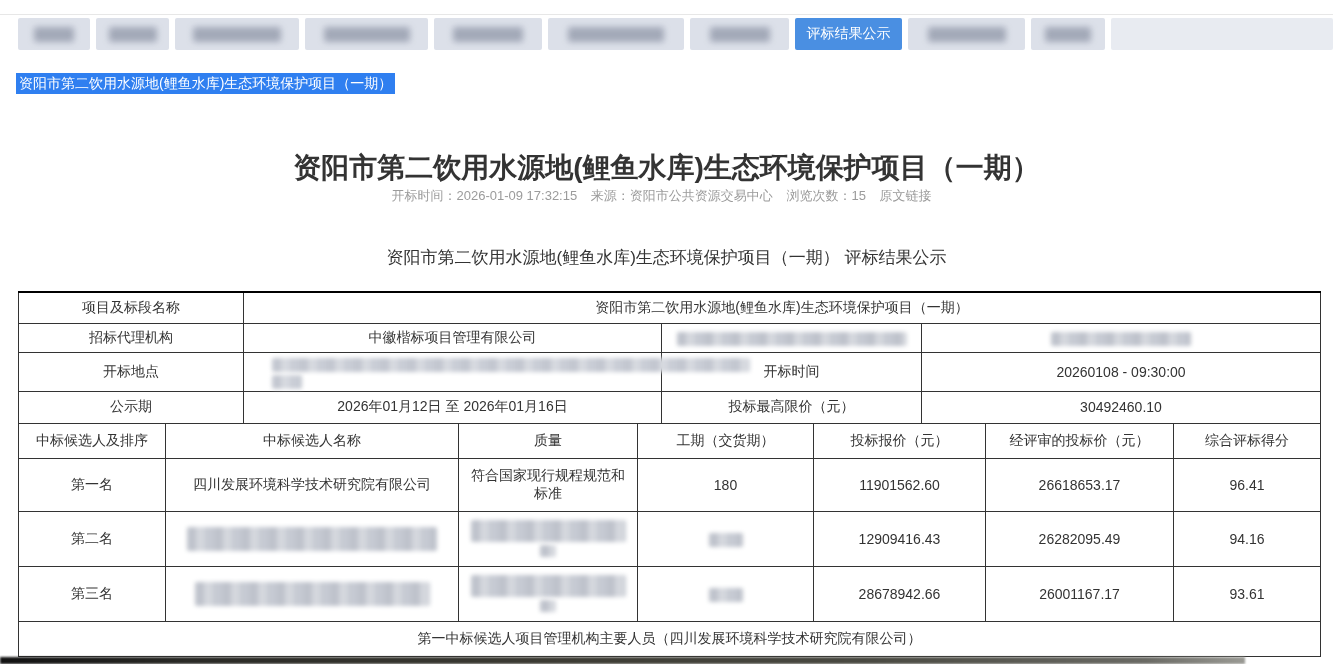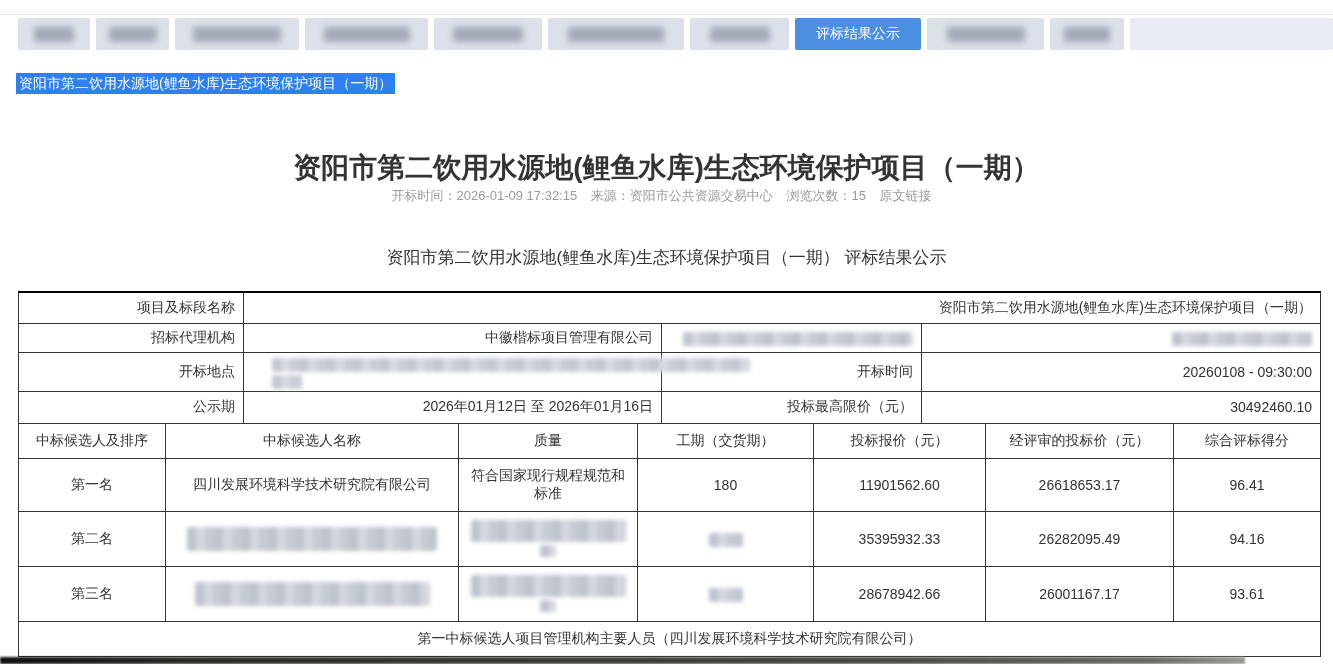--- a/index.html
+++ b/index.html
@@ -23,21 +23,21 @@
   .main-title{position:absolute;top:130px;left:0;width:1333px;text-align:center;font-size:28px;font-weight:bold;color:#333;}
   .meta{position:absolute;top:187px;left:0;width:1333px;text-align:center;font-size:13px;color:#9b9b9b;}
   .meta span{margin:16px 10px;}
   .meta .lbl{margin:0;}
   .subtitle{position:absolute;top:246px;left:0;width:1333px;text-align:center;font-size:17px;color:#333;}
   
   .tables{position:absolute;top:291px;left:18px;width:1302px;}
   table{border-collapse:collapse;width:1302px;table-layout:fixed;font-size:14px;color:#333;}
   td,th{border:1px solid #333;padding:2px 8px;font-weight:normal;overflow:visible;}
   .info-table{border-top:2px solid #000;}
-  .info-table td{text-align:right;margin-left:43px;}
+  .info-table td{text-align:center;margin-left:43px;}
   .cand-table{margin-top:-1px;}
   .cand-table td,.cand-table th{text-align:center;padding:8px 6px;}
   .r1{height:31px;} .r2{height:34px;} .r3{height:29px;} .r4{height:39px;} .r5{height:32px;}
   .hrow{height:29px;} .crow{height:47px;} .frow{height:26px;}
   
   .redact{display:inline-block;height:14px;border-radius:2px;vertical-align:middle;
     background:repeating-linear-gradient(90deg,#bfc3cc 0 9px,#d4d7dd 9px 18px,#c6cad3 18px 27px);
     filter:blur(2px);}
   .redact-abs{position:absolute;height:14px;border-radius:2px;
     background:repeating-linear-gradient(90deg,#c3c7d0 0 9px,#d6d9df 9px 18px,#c9cdd6 18px 27px);
@@ -68,21 +68,21 @@
     </div>
   <div class="tab" style="width:108px">
       <span class="tab-blur" style="width:70px"></span>
     </div>
   <div class="tab" style="width:136px">
       <span class="tab-blur" style="width:96px"></span>
     </div>
   <div class="tab" style="width:99px">
       <span class="tab-blur" style="width:60px"></span>
     </div>
-  <div class="tab active" style="width:126px">
+  <div class="tab active" style="width:107px">
       <span>评标结果公示</span>
     </div>
   <div class="tab" style="width:117px">
       <span class="tab-blur" style="width:78px"></span>
     </div>
   <div class="tab" style="width:74px">
       <span class="tab-blur" style="width:46px"></span>
     </div>
   <div class="nav-rest"></div>
 </div>
@@ -165,21 +165,21 @@
       <td>180</td>
       <td>11901562.60</td>
       <td>26618653.17</td>
       <td>96.41</td>
     </tr>
     <tr class="crow">
       <td>第二名</td>
       <td><span class="redact" style="width:250px;height:24px"></span></td>
       <td><span class="redact" style="width:155px;height:22px"></span><br><span class="redact" style="width:16px;height:12px"></span></td>
       <td><span class="redact" style="width:34px"></span></td>
-      <td>35395932.33</td>
+      <td>12909416.43</td>
       <td>26282095.49</td>
       <td>94.16</td>
     </tr>
     <tr class="crow">
       <td>第三名</td>
       <td><span class="redact" style="width:235px;height:24px"></span></td>
       <td><span class="redact" style="width:155px;height:22px"></span><br><span class="redact" style="width:16px;height:12px"></span></td>
       <td><span class="redact" style="width:34px"></span></td>
       <td>28678942.66</td>
       <td>26001167.17</td>

